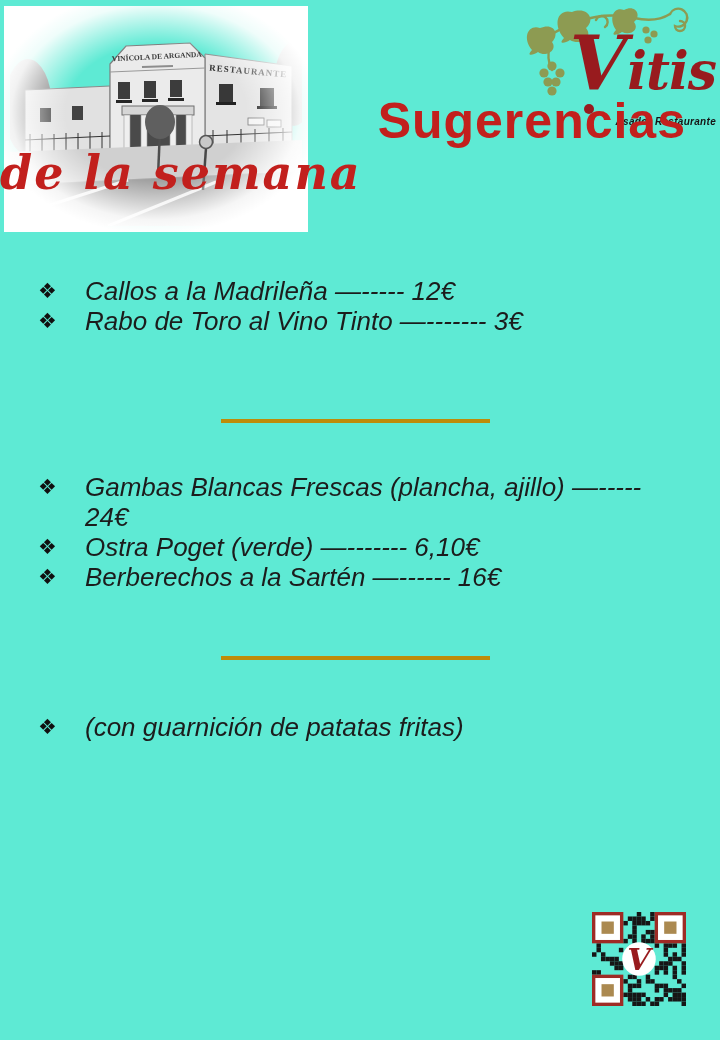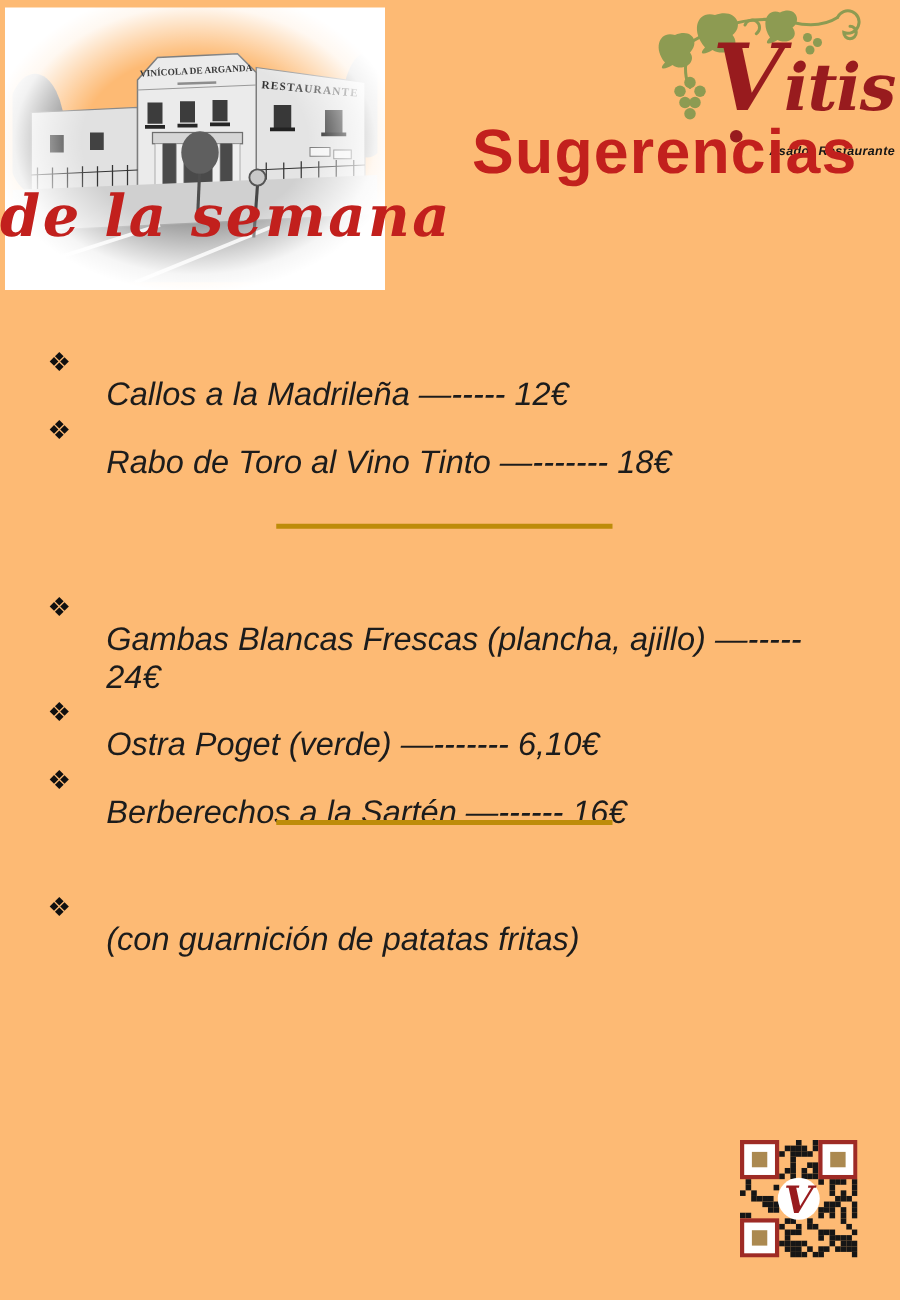--- a/index.html
+++ b/index.html
@@ -1,16 +1,16 @@
 <!DOCTYPE html>
 <html style="--title-red: #c2201d; --brand-red: #981b1e; --vine-green: #8d9b52; --divider-gold: #be8c09; --text-dark: #1c1c1c; --qr-finder-red: #9e2b25; --qr-finder-tan: #ab8950;"><head>
 <meta charset="utf-8">
 <style>
   html,body{margin:0;padding:0;background:#fff;}
-  .page{position:relative;width:720px;height:1040px;background:#fdba74;overflow:hidden;
+  .page{position:relative;width:720px;height:1040px;background:#5eead4;overflow:hidden;
         font-family:"Liberation Sans",sans-serif;}
 
   
   .photo{position:absolute;left:10px;top:12px;width:292px;height:214px;}
   .photo svg{filter:grayscale(1) blur(0.6px);}
   .photo::after{content:'';position:absolute;inset:-6px;pointer-events:none;
     background:radial-gradient(ellipse 54% 54% at 50% 47%,
       rgba(255,255,255,0) 55%, rgba(255,255,255,.9) 88%, #fff 100%);}
 
   
@@ -31,21 +31,21 @@
   .subtitle{position:absolute;left:0;top:146px;width:700px;text-align:left;
             font-family:"DejaVu Serif",serif;font-style:italic;font-weight:bold;
             font-size:46px;line-height:1.2;color:var(--title-red);letter-spacing:2px;}
 
   
   .menu-section{position:absolute;left:38px;width:614px;}
   .sec1{top:276px;} .sec2{top:472px;} .sec3{top:712px;}
   .menu-item{display:flex;align-items:flex-start;
              font-style:italic;font-size:26px;line-height:30px;color:var(--text-dark);}
   .bullet{width:47px;flex:none;font-style:normal;font-size:21px;line-height:30px;color:#101010;}
-  .item-text{flex:1;margin-top:24px;}
+  .item-text{flex:1;}
   .item-note{display:block;}
   .divider{position:absolute;left:221px;width:269px;height:4px;background:var(--divider-gold);}
   .div1{top:419px;} .div2{top:656px;}
 
   
   .qr{position:absolute;left:592px;top:912px;width:94px;height:94px;}
   .qr-finder-outer{fill:#fff;stroke:var(--qr-finder-red);stroke-width:3px;}
   .qr-finder-inner{fill:var(--qr-finder-tan);}
   .qr-center-v{font-family:"DejaVu Serif",serif;font-style:italic;font-weight:bold;
                font-size:27px;fill:var(--brand-red);}
@@ -170,21 +170,21 @@
   <div class="title">Sugerencias</div>
   <div class="subtitle">de la semana</div>
 
   <div class="menu-section sec1">
     <div class="menu-item">
       <span class="bullet">❖</span>
       <span class="item-text">Callos a la Madrileña —----- 12€</span>
     </div>
     <div class="menu-item">
       <span class="bullet">❖</span>
-      <span class="item-text">Rabo de Toro al Vino Tinto —------- 18€</span>
+      <span class="item-text">Rabo de Toro al Vino Tinto —------- 3€</span>
     </div>
   </div>
 
   <div class="divider div1"></div>
 
   <div class="menu-section sec2">
     <div class="menu-item">
       <span class="bullet">❖</span>
       <span class="item-text">Gambas Blancas Frescas (plancha, ajillo) —----- 24€</span>
     </div>

